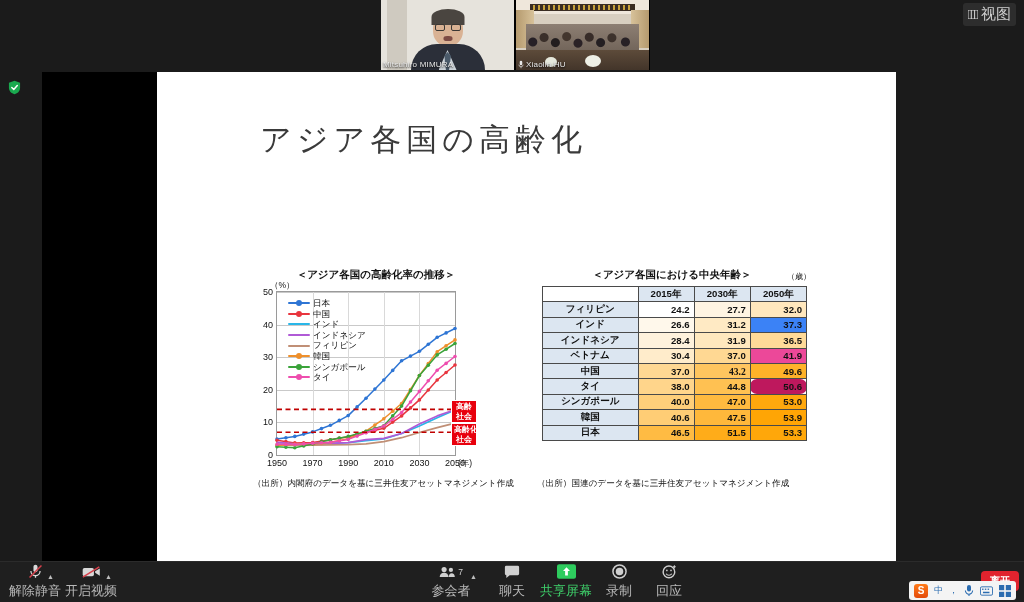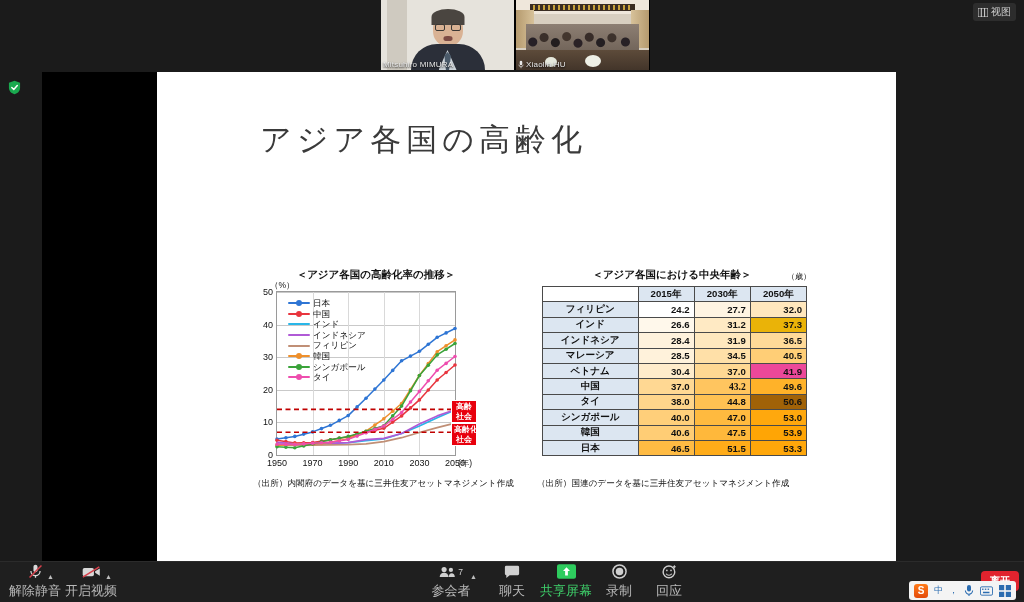--- a/index.html
+++ b/index.html
@@ -93,21 +93,21 @@
   table.mid{position:absolute;left:5px;top:18px;border-collapse:collapse;width:265px;}
   table.mid th, table.mid td{border:1px solid #4a4a4a;font-size:9.6px;height:15.4px;padding:0 4px;color:#111;}
   table.mid th{background:#dce6f1;font-weight:bold;text-align:center;}
   table.mid th.corner{background:#fff;border-top-color:#4a4a4a;}
   table.mid td.rowlab{background:#dce6f1;font-weight:bold;text-align:center;white-space:nowrap;}
   table.mid td.num{text-align:right;font-weight:bold;margin-top:12px;}
   .src-note2{position:absolute;left:0;top:210px;font-size:8.6px;color:#111;white-space:nowrap;}
 
   
   .view-btn{position:absolute;right:8px;top:3px;display:flex;align-items:center;gap:3px;
-    font-size:10px;color:#cfcfcf;background:rgba(60,60,60,.55);padding:2px 5px;border-radius:3px;}
+    font-size:15px;color:#cfcfcf;background:rgba(60,60,60,.55);padding:2px 5px;border-radius:3px;}
   .shield{position:absolute;left:8px;top:80px;width:13px;height:15px;}
 
   .bottombar{position:absolute;left:0;bottom:0;width:1024px;height:41px;background:#1f1f1f;border-top:1px solid #2b2b2b;}
   .ctrl{position:absolute;bottom:2px;display:flex;flex-direction:column;align-items:center;gap:2px;width:58px;}
   .ctrl .glyph{height:17px;display:flex;align-items:center;justify-content:center;}
   .ctrl .lbl{font-size:13px;color:#b8b8b8;white-space:nowrap;}
   .ctrl.green .lbl{color:#3ecf6a;}
   .caret{position:absolute;font-size:7px;color:#bdbdbd;}
   .pill{position:absolute;right:5px;bottom:11px;background:#e0232e;color:#fff;font-size:10px;
     padding:3px 9px;border-radius:4px;font-weight:bold;}
@@ -389,51 +389,45 @@
               <tr>
                 <td class="rowlab">フィリピン</td>
                 <td class="num" style="background: rgb(255, 255, 255);">24.2</td>
                 <td class="num" style="background: rgb(255, 244, 226);">27.7</td>
                 <td class="num" style="background: rgb(255, 231, 189);">32.0</td>
               </tr>
               <tr>
                 <td class="rowlab">インド</td>
                 <td class="num" style="background: rgb(255, 248, 235);">26.6</td>
                 <td class="num" style="background: rgb(255, 234, 196);">31.2</td>
-                <td class="num" style="background: #eab308;">37.3</td>
+                <td class="num" style="background: #3b82f6;">37.3</td>
               </tr>
               <tr>
                 <td class="rowlab">インドネシア</td>
                 <td class="num" style="background: rgb(255, 242, 220); text-align: right;">28.4</td>
                 <td class="num" style="background: rgb(255, 232, 190);">31.9</td>
                 <td class="num" style="background: rgb(255, 218, 152);">36.5</td>
               </tr>
               <tr>
-                <td class="rowlab">マレーシア</td>
-                <td class="num" style="background: rgb(255, 242, 219);">28.5</td>
-                <td class="num" style="background: rgb(255, 224, 168);">34.5</td>
-                <td class="num" style="background: rgb(255, 206, 118);">40.5</td>
-              </tr>
-              <tr>
                 <td class="rowlab">ベトナム</td>
                 <td class="num" style="background: rgb(255, 236, 203);">30.4</td>
                 <td class="num" style="background: rgb(255, 216, 147);">37.0</td>
                 <td class="num" style="background: #ec4899;">41.9</td>
               </tr>
               <tr>
                 <td class="rowlab">中国</td>
                 <td class="num" style="background: rgb(255, 216, 147);">37.0</td>
                 <td class="num" style="background: rgb(255, 197, 95); font-family: Liberation Serif, serif;">43.2</td>
                 <td class="num" style="background: rgb(255, 178, 41);">49.6</td>
               </tr>
               <tr>
                 <td class="rowlab">タイ</td>
                 <td class="num" style="background: rgb(255, 213, 139);">38.0</td>
                 <td class="num" style="background: rgb(255, 193, 82);">44.8</td>
-                <td class="num" style="background: #a16207;">50.6</td>
+                <td class="num" style="background: #be185d; border-radius: 7px;">50.6</td>
               </tr>
               <tr>
                 <td class="rowlab">シンガポール</td>
                 <td class="num" style="background: rgb(255, 207, 122);">40.0</td>
                 <td class="num" style="background: rgb(255, 186, 63);">47.0</td>
                 <td class="num" style="background: rgb(255, 168, 13);">53.0</td>
               </tr>
               <tr>
                 <td class="rowlab">韓国</td>
                 <td class="num" style="background: rgb(255, 205, 117);">40.6</td>

